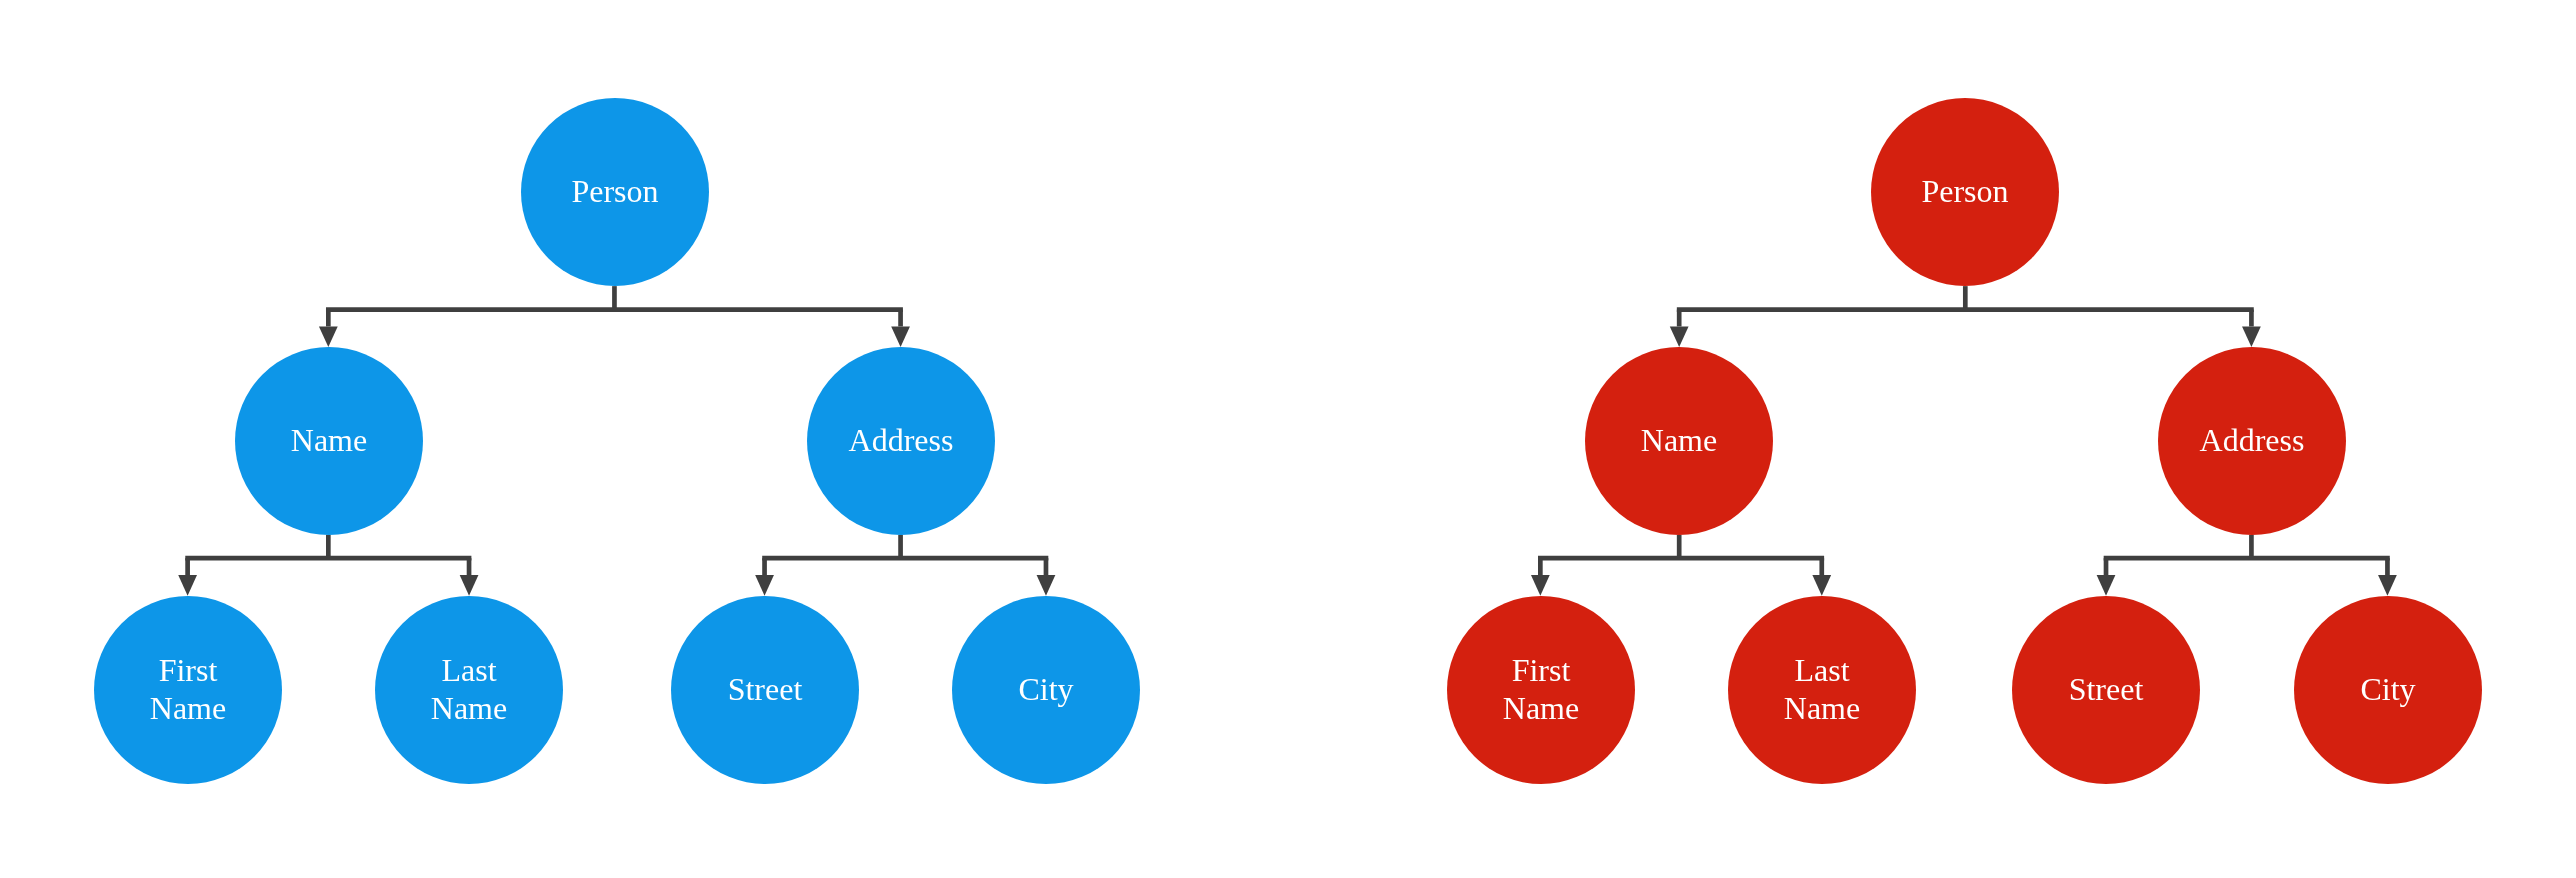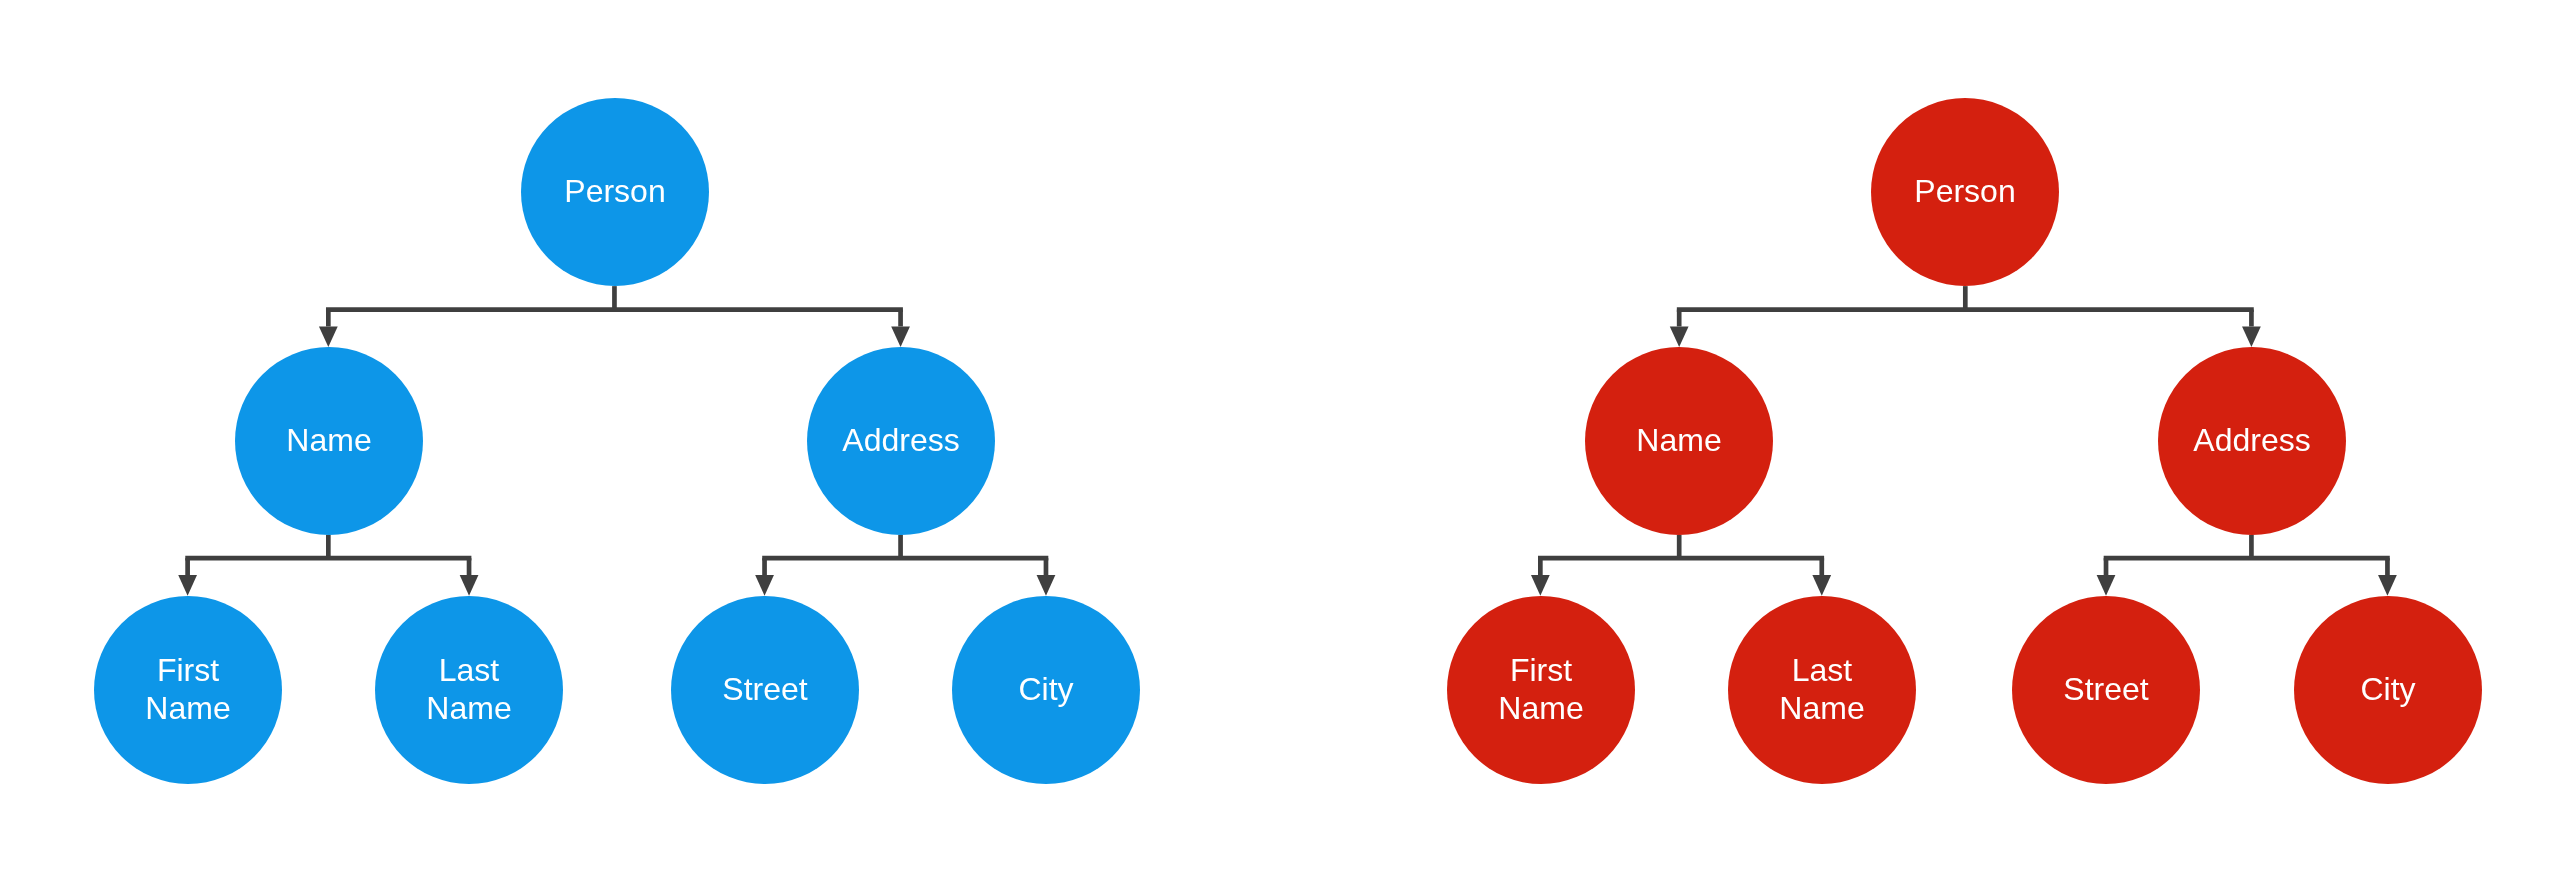--- a/index.html
+++ b/index.html
@@ -11,20 +11,21 @@
     width: 2576px;
     height: 879px;
     font-family: "Liberation Sans", sans-serif;
     overflow: hidden;
   }
   #canvas {
     position: relative;
     width: 2576px;
     height: 879px;
     background: #ffffff;
+    font-family: Liberation Serif, serif;
   }
   .tree-svg {
     position: absolute;
     top: 0;
     left: 0;
     width: 2576px;
     height: 879px;
   }
   .node {
     position: absolute;

